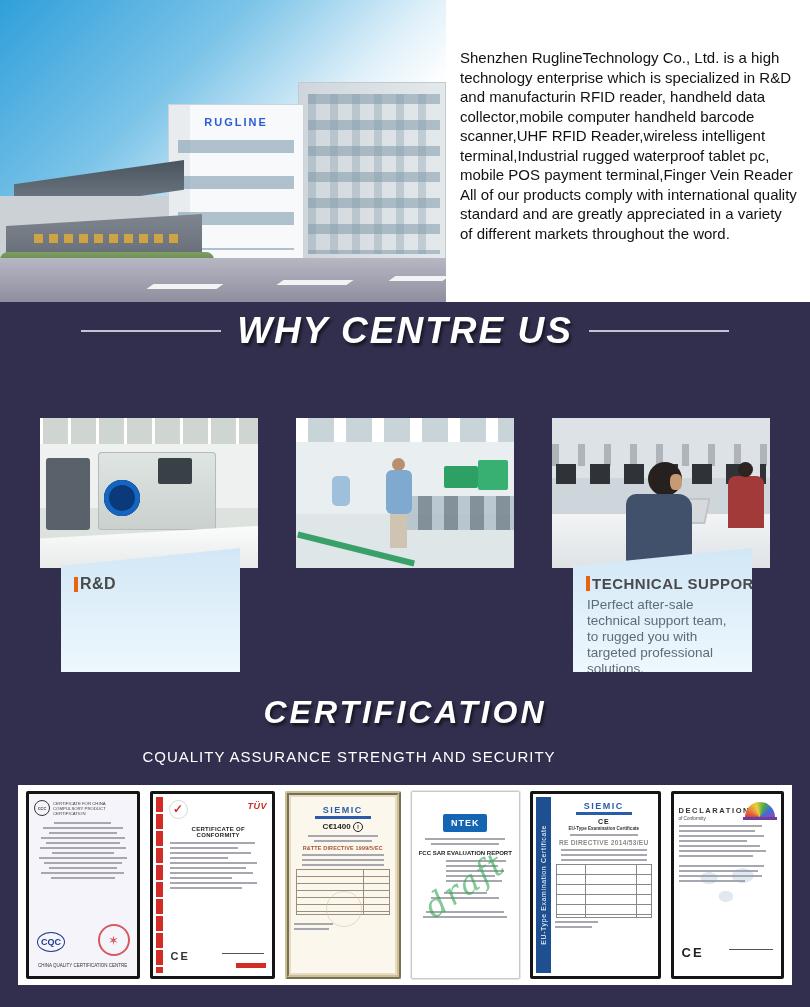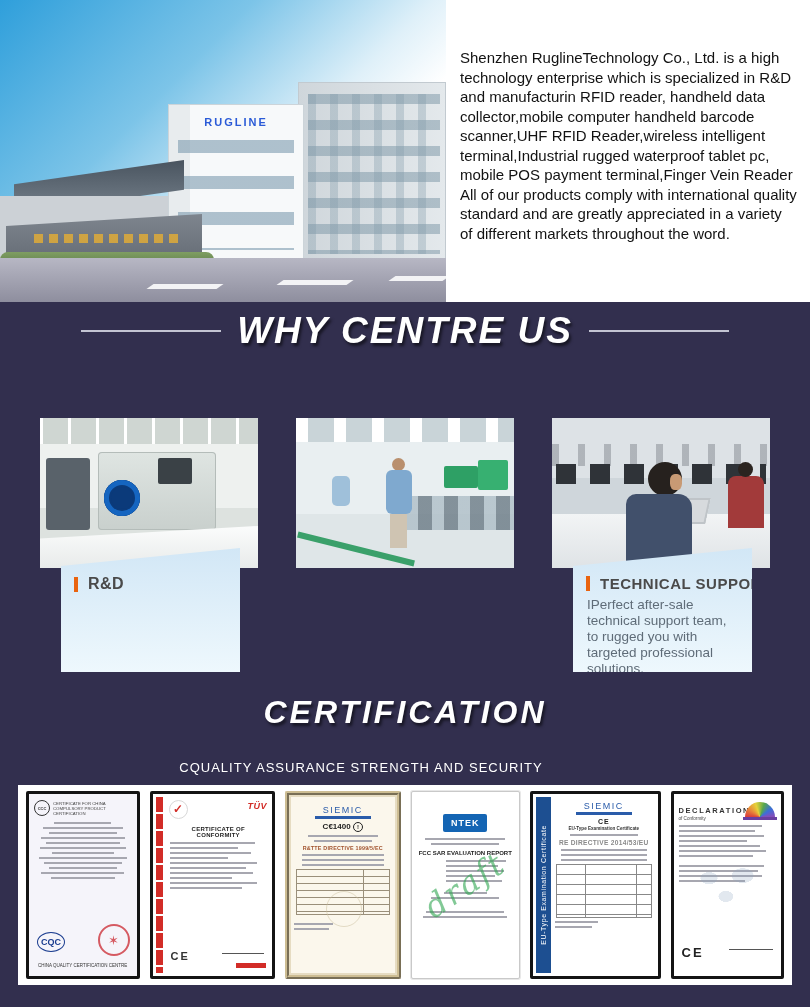--- a/index.html
+++ b/index.html
@@ -47,21 +47,21 @@
     color:#fff;font-size:15px;line-height:1.4;}
   
   .features{position:absolute;left:0;top:116px;width:810px;height:256px;display:flex;
     justify-content:space-between;padding:0 40px;box-sizing:border-box;}
   .feature{position:relative;width:218px;height:256px;}
   .f-photo{position:absolute;left:0;top:0;width:218px;height:150px;overflow:hidden;}
   .f-card{position:absolute;left:21px;top:130px;width:179px;height:124px;
     background:linear-gradient(180deg,#d2e7f6,#eef8fd);
     clip-path:polygon(0 18px,100% 0,100% 100%,0 100%);box-sizing:border-box;
     padding:27px 12px 0 13px;}
-  .f-title-row{display:flex;align-items:center;gap:10px;}
+  .f-title-row{display:flex;align-items:center;gap:2px;}
   .f-bar{width:4px;height:15px;background:#e9630f;flex:0 0 auto;}
   .f-title{margin:0;color:#4a4a4a;font-size:16px;font-weight:bold;letter-spacing:.5px;white-space:nowrap;}
   .f-desc{margin:5px 0 0 1px;color:#5f6c78;font-size:13.5px;line-height:1.18;}
   
   .photo-rd{background:linear-gradient(180deg,#cfd6d2 0 26px,#eef1ef 26px 60%,#dde2df 60%);}
   .p-shape{position:absolute;}
   .rd-lights{left:0;top:0;width:218px;height:26px;
     background:repeating-linear-gradient(90deg,#ffffff 0 3px,transparent 3px 28px);}
   .rd-mach-left{left:6px;top:40px;width:44px;height:72px;background:#59626a;border-radius:3px;}
   .rd-mach-main{left:58px;top:34px;width:118px;height:78px;background:linear-gradient(180deg,#dfe5e2,#c9d0cd);
@@ -95,22 +95,22 @@
     box-shadow:inset 0 0 0 2px #bfc4c8;}
   .su-head{left:96px;top:44px;width:34px;height:34px;border-radius:50%;background:#26211e;}
   .su-face{left:118px;top:56px;width:12px;height:16px;border-radius:40%;background:#c89a74;}
   .su-body{left:74px;top:76px;width:66px;height:74px;border-radius:10px 14px 0 0;background:#41506b;}
   .su-red{left:176px;top:58px;width:36px;height:52px;border-radius:8px 8px 0 0;background:#a23a3a;}
   .su-redhead{left:186px;top:44px;width:15px;height:15px;border-radius:50%;background:#2b2420;}
   
   .cert-title{position:absolute;left:0;top:392px;width:810px;margin:0;text-align:center;color:#fff;
     font-size:32px;font-weight:bold;font-style:italic;letter-spacing:3px;
     text-shadow:2px 3px 3px rgba(0,0,0,.55);}
-  .cert-sub{position:absolute;left:0;top:446px;width:698px;margin:12px;text-align:center;color:#fff;
-    font-size:13px;letter-spacing:1px;}
+  .cert-sub{position:absolute;left:0;top:446px;width:698px;margin:0;text-align:center;color:#fff;
+    font-size:15px;letter-spacing:1px;}
   
   .cert-panel{position:absolute;left:18px;top:483px;width:774px;height:200px;background:#fff;
     display:flex;gap:10px;padding:6px 8px;box-sizing:border-box;}
   .cert{position:relative;flex:1 1 0;background:#fff;border:3px solid #141414;border-radius:2px;
     overflow:hidden;box-sizing:border-box;padding:6px 5px;}
   .ln{height:2px;background:#a7a7b0;margin:3px auto;}
   .lnl{height:2px;background:#a7a7b0;margin:3px 0;}
   
   .cert-cqc{background:#f5f4fa;}
   .cqc-head{display:flex;align-items:center;gap:3px;}
@@ -130,21 +130,21 @@
     border-radius:50%;color:#d22c27;font-weight:bold;font-size:12px;line-height:16px;text-align:center;}
   .tuv-logo{position:absolute;right:5px;top:7px;color:#d22c27;font-weight:bold;font-style:italic;
     font-size:9px;letter-spacing:.5px;}
   .tuv-title{margin:26px 0 4px;text-align:center;font-size:6px;font-weight:bold;color:#222;letter-spacing:.3px;}
   .tuv-ce{position:absolute;left:18px;bottom:14px;font-size:11px;font-weight:bold;color:#333;letter-spacing:2px;}
   .tuv-redbar{position:absolute;right:6px;bottom:8px;width:30px;height:5px;background:#d22c27;}
   .tuv-sig{position:absolute;right:8px;bottom:22px;width:42px;border-bottom:1px solid #555;
     font-size:8px;color:#444;font-style:italic;text-align:center;}
   
   .cert-rtte{border:4px ridge #cdbd93;background:#fbf7ec;box-shadow:inset 0 0 0 2px #e6dcc2;}
-  .siemic-logo{text-align:center;font-size:9px;font-weight:normal;color:#2a5caa;letter-spacing:1.5px;margin-top:4px;}
+  .siemic-logo{text-align:center;font-size:9px;font-weight:bold;color:#2a5caa;letter-spacing:1.5px;margin-top:4px;}
   .siemic-bar{width:56px;height:3px;background:#2a5caa;margin:1px auto 3px;}
   .rtte-mark{text-align:center;font-size:8px;color:#222;font-weight:bold;}
   .alert-dot{display:inline-block;width:8px;height:8px;border:1px solid #222;border-radius:50%;
     font-size:6px;line-height:8px;text-align:center;vertical-align:middle;}
   .rtte-title{text-align:center;font-size:5.4px;font-weight:bold;color:#a2542f;margin:3px 0 2px;letter-spacing:.2px;}
   .rtte-table{height:44px;border:1px solid #9a8f7a;margin:3px 2px;
     background:
       linear-gradient(90deg,transparent 0 72%,#9a8f7a 72% 73%,transparent 73%),
       repeating-linear-gradient(180deg,transparent 0 6px,#9a8f7a 6px 7px);}
   .rtte-seal{position:absolute;left:50%;top:96px;width:34px;height:34px;margin-left:-17px;

